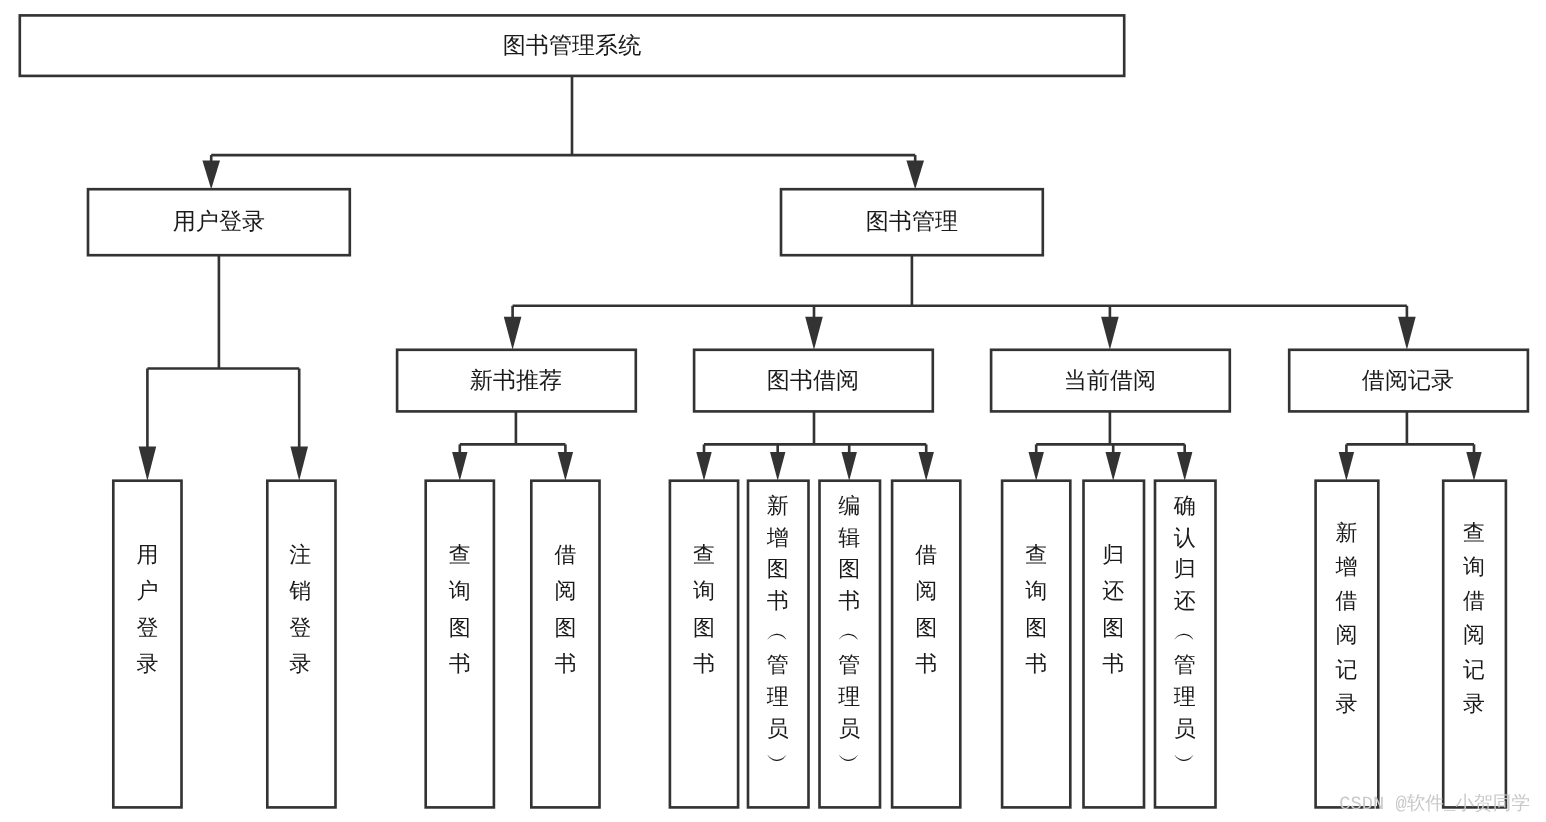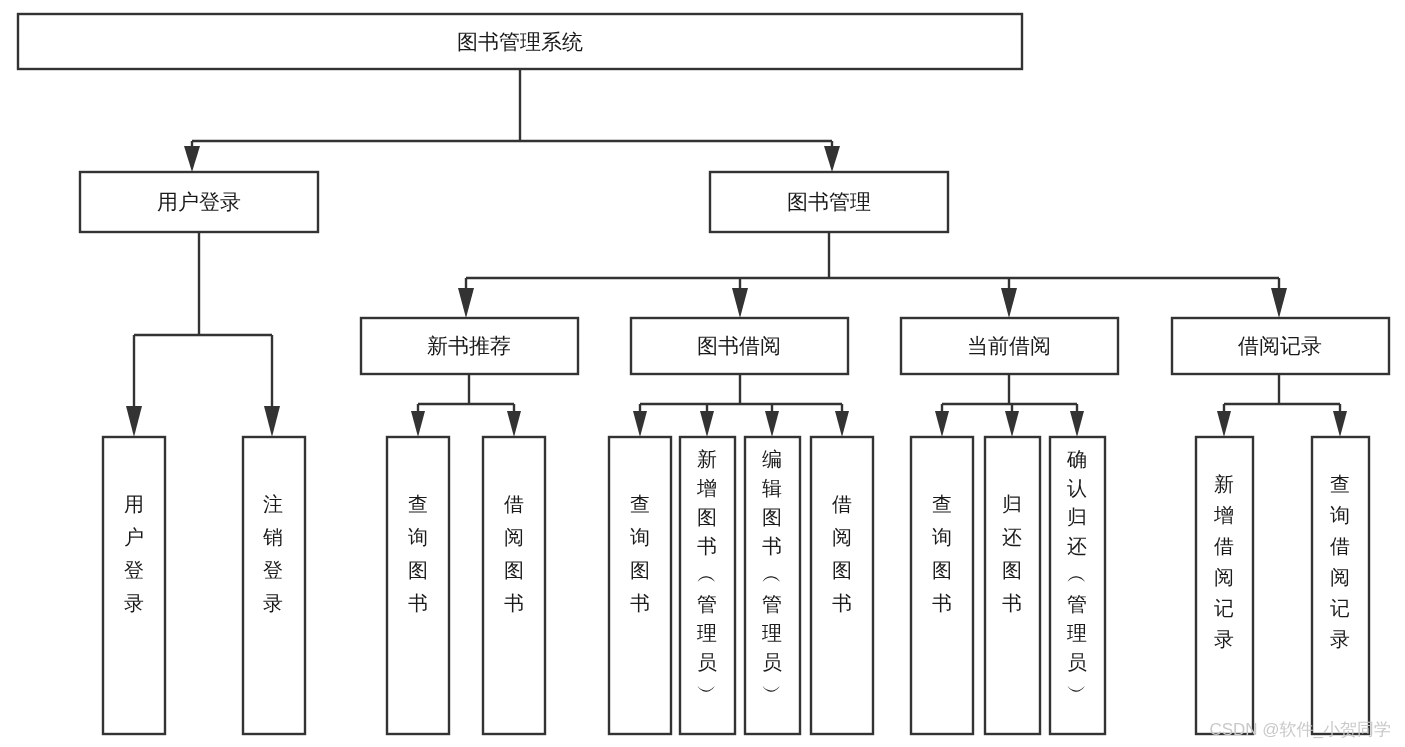--- a/index.html
+++ b/index.html
@@ -53,21 +53,21 @@
   .arrow-head {
     fill: #333333;
     stroke: none;
   }
   .watermark {
     position: absolute;
     right: 14px;
     bottom: 6px;
     color: #c9c9c9;
     font-size: 17px;
-    font-family: Liberation Sans, sans-serif;
+    font-family: Liberation Mono, monospace;
     white-space: nowrap;
     user-select: none;
   }
 </style>
 </head>
 <body>
 
 <div id="diagram-root">
   <svg class="flow" viewBox="0 0 1405 747" xmlns="http://www.w3.org/2000/svg">
 

